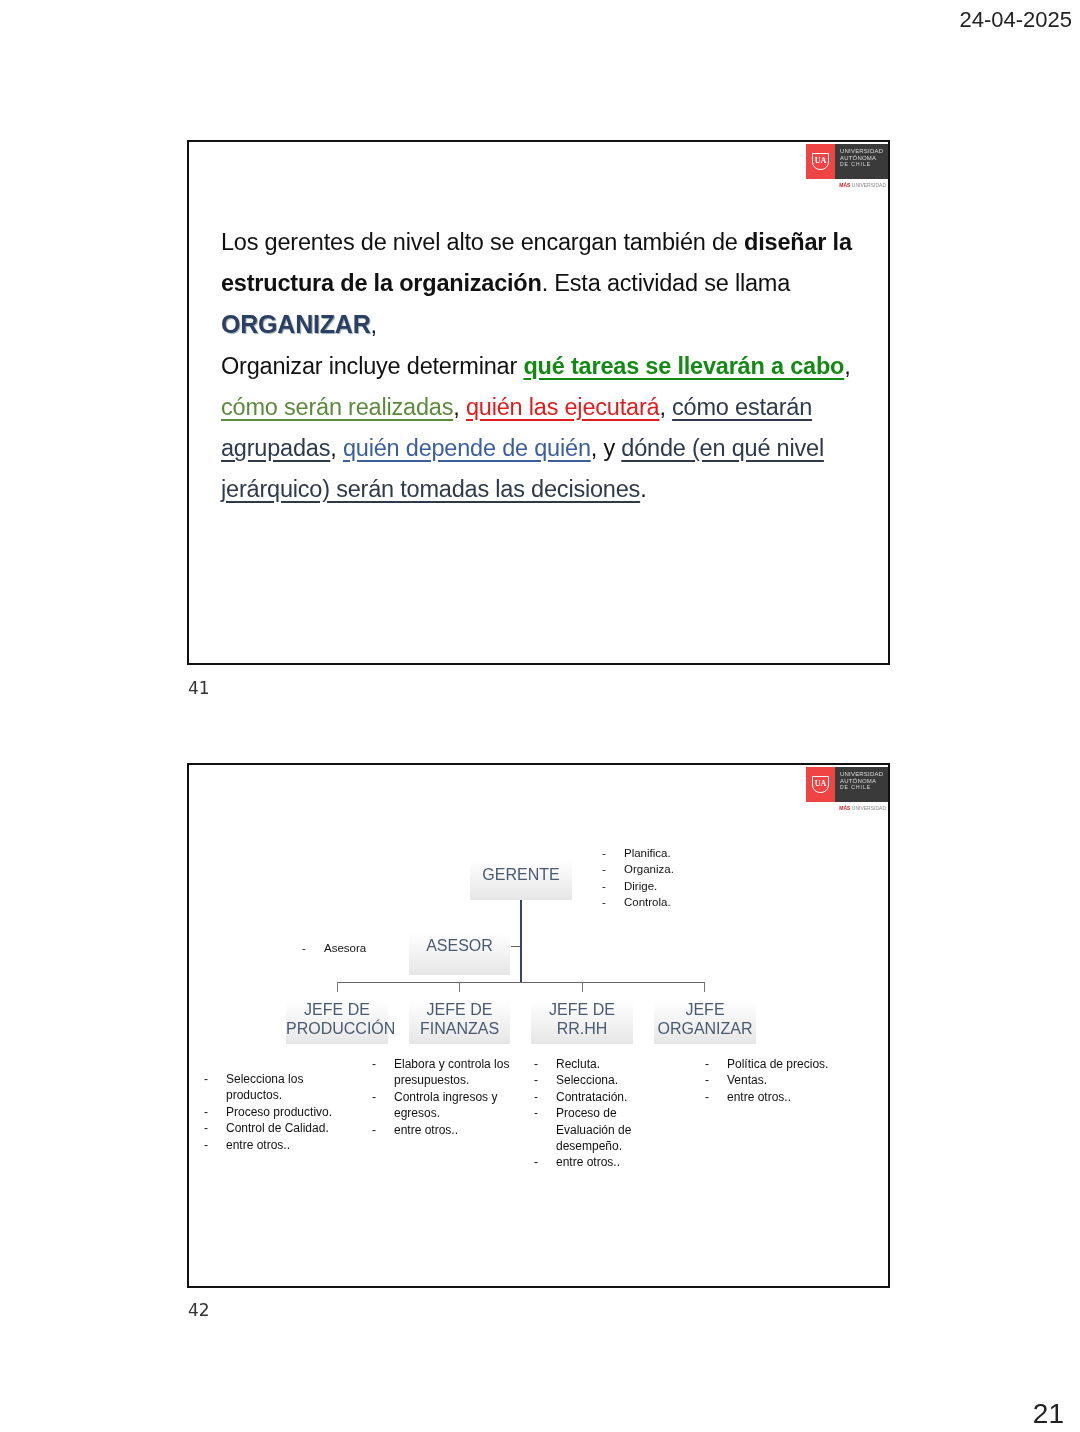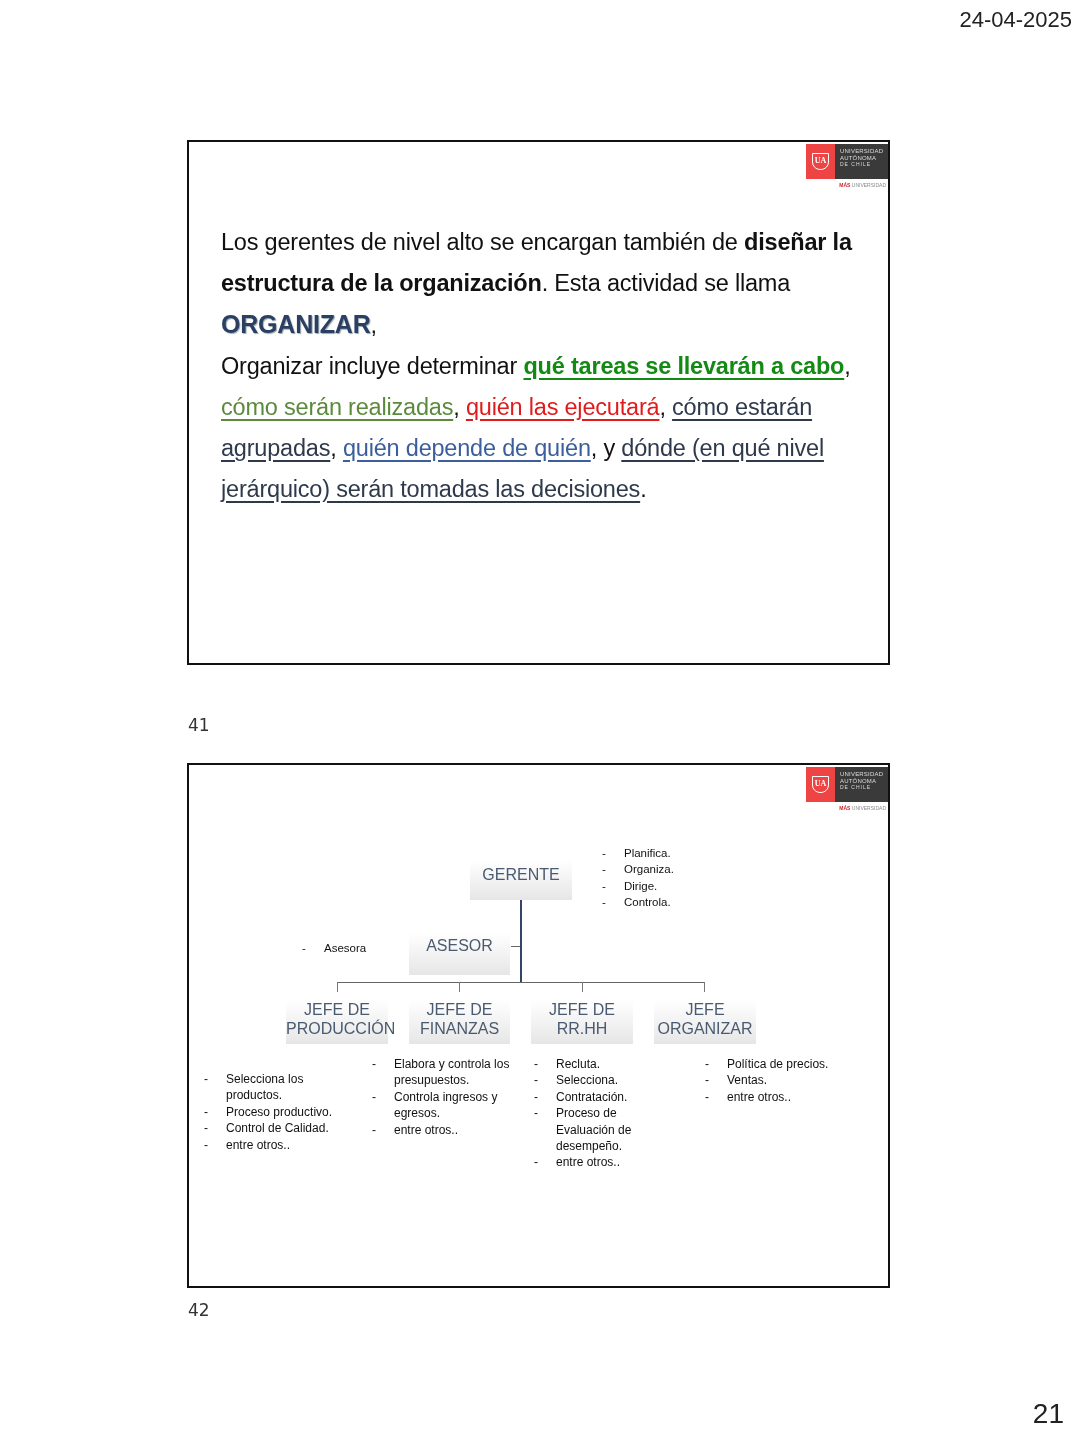--- a/index.html
+++ b/index.html
@@ -3,21 +3,21 @@
 <meta charset="utf-8">
 <style>
   html, body { margin: 0; padding: 0; background: #ffffff; }
   body { width: 1080px; height: 1432px; position: relative; overflow: hidden; font-family: "Liberation Sans", sans-serif; color: #222; }
   .date { position: absolute; right: 8px; top: 7px; font-size: 22px; color: #222; font-family: "Liberation Sans", sans-serif; }
   .pagenum { position: absolute; right: 16px; top: 1398px; font-size: 28px; color: #222; }
   .slide { position: absolute; left: 187px; width: 703px; height: 525px; border: 2px solid #111; background: #fff; box-sizing: border-box; }
   .slide1 { top: 140px; }
   .slide2 { top: 763px; }
   .slidenum { position: absolute; left: 188px; font-size: 17px; color: #333; font-family: "DejaVu Sans", sans-serif; }
-  .sn1 { top: 678px; margin-top: 37px; }
+  .sn1 { top: 678px; }
   .sn2 { top: 1300px; }
 
   .logo { position: absolute; right: 0px; top: 0px; width: 82px; height: 48px; }
   .logo .shield { position: absolute; left: 0; top: 2px; width: 29px; height: 35px; background: #ef4444; display:flex; align-items:center; justify-content:center; }
   .logo .shield span { color:#fff; font-size: 8px; font-weight: bold; border: 1px solid #fff; border-radius: 0 0 8px 8px; padding: 2px 2px 4px 2px; font-family: "Liberation Serif", serif; }
   .logo .namebox { position: absolute; left: 29px; top: 2px; width: 53px; height: 35px; background: #3a3a3a; color: #ddd; font-size: 6px; line-height: 6.5px; padding: 4px 0 0 5px; box-sizing: border-box; font-family: "Liberation Sans", sans-serif; letter-spacing: 0.2px; }
   .logo .tag { position: absolute; right: 2px; top: 40px; font-size: 5px; color: #888; white-space: nowrap; font-family: "Liberation Sans", sans-serif; }
   .logo .tag b { color: #d32027; }
 
   .para { position: absolute; left: 16px; top: 80px; width: 650px; font-family: "Liberation Sans", sans-serif; font-size: 23.5px; line-height: 41px; color: #111; letter-spacing: -0.2px; margin-left: 16px; }

